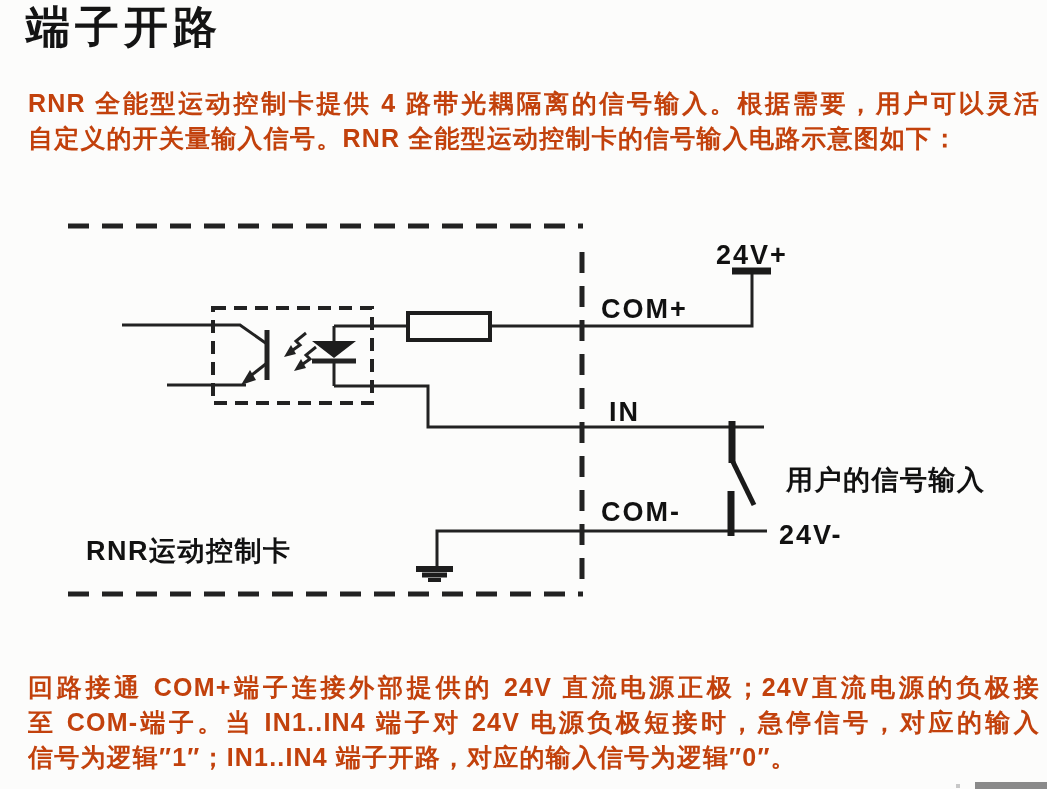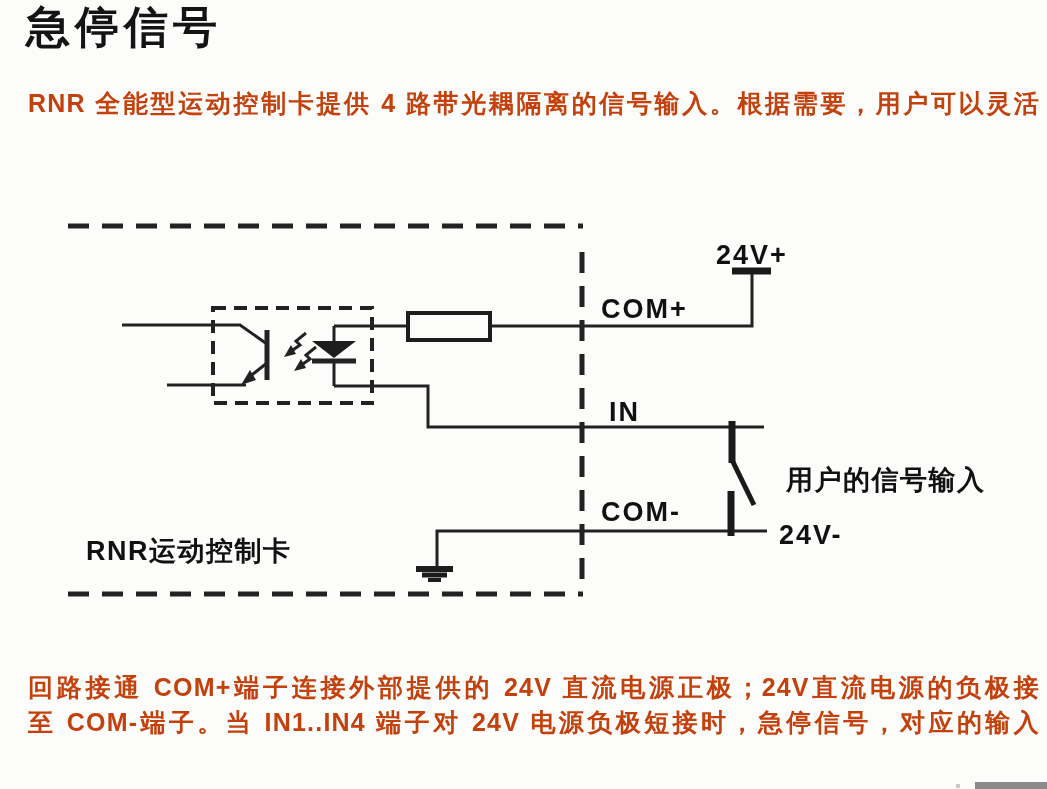--- a/index.html
+++ b/index.html
@@ -36,24 +36,25 @@
   .speck{
     position:absolute;left:956px;top:784px;width:4px;height:4px;
     background:#c8c8c8;
   }
 </style>
 </head>
 <body>
 
 <main>
 
-  <h1 class="page-title">急停信号</h1>
+  <h1 class="page-title">端子开路</h1>
 
   <section class="para para-intro">
     <div class="tline just">RNR 全能型运动控制卡提供 4 路带光耦隔离的信号输入。根据需要，用户可以灵活</div>
+    <div class="tline">自定义的开关量输入信号。RNR 全能型运动控制卡的信号输入电路示意图如下：</div>
   </section>
 
   <svg id="diagram" width="1047" height="789" viewBox="0 0 1047 789">
 
     <g stroke="#222" stroke-width="5" fill="none" stroke-dasharray="21 13">
       <path d="M68 226 H583"></path>
       <path d="M582 252 V589"></path>
       <path d="M68 594 H583"></path>
     </g>
 
@@ -109,18 +110,19 @@
     <text class="lbl lbl-latin" x="609" y="421">IN</text>
     <text class="lbl lbl-latin" x="601" y="521">COM-</text>
     <text class="lbl lbl-latin" x="779" y="544">24V-</text>
     <text class="lbl lbl-cjk" x="786" y="489">用户的信号输入</text>
     <text class="lbl lbl-cjk" x="86" y="560">RNR运动控制卡</text>
   </svg>
 
   <section class="para para-footer">
     <div class="tline just">回路接通 COM+端子连接外部提供的 24V 直流电源正极；24V直流电源的负极接</div>
     <div class="tline just">至 COM-端子。当 IN1..IN4 端子对 24V 电源负极短接时，急停信号，对应的输入</div>
+    <div class="tline">信号为逻辑″1″；IN1..IN4 端子开路，对应的输入信号为逻辑″0″。</div>
   </section>
 
   <div class="speck"></div>
   <div class="scrollfrag"></div>
 
 </main>
 
 </body></html>

